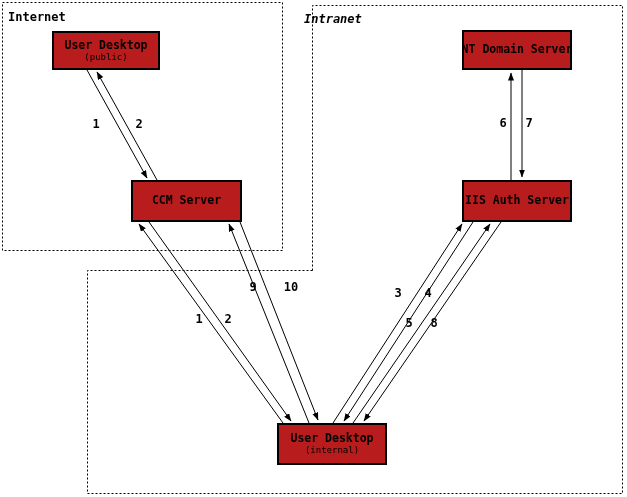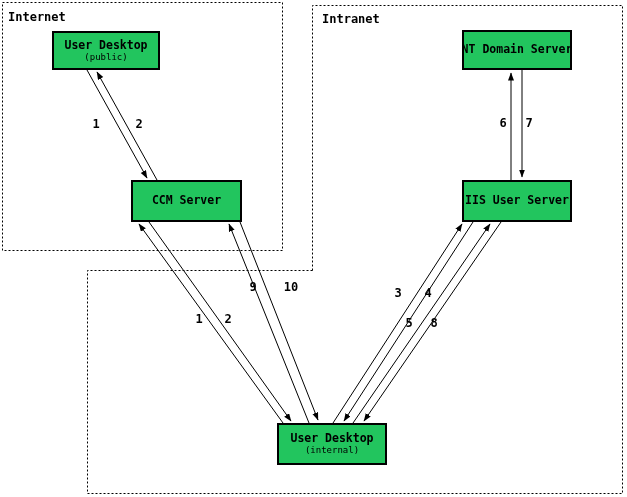--- a/index.html
+++ b/index.html
@@ -27,21 +27,21 @@
     position: absolute;
     font-size: 12px;
     font-weight: bold;
     letter-spacing: 0px;
     white-space: nowrap;
   }
   .node {
     position: absolute;
     box-sizing: border-box;
     border: 2px solid #000000;
-    background: #22c55e;
+    background: #b91c1c;
     display: flex;
     flex-direction: column;
     align-items: center;
     justify-content: center;
     text-align: right;
     line-height: 1.15;
   }
   .node .title {
     font-size: 11.5px;
     font-weight: bold;
@@ -114,37 +114,37 @@
     <text class="flow-num" x="228" y="323" text-anchor="middle">2</text>
 
     <text class="flow-num" x="398" y="297" text-anchor="middle">3</text>
     <text class="flow-num" x="428" y="297" text-anchor="middle">4</text>
 
     <text class="flow-num" x="409" y="327" text-anchor="middle">5</text>
     <text class="flow-num" x="434" y="327" text-anchor="middle">8</text>
   </svg>
 
   <div class="region-label" style="left:8px; top:10px;">Internet</div>
-  <div class="region-label" style="left:322px; top:12px;">Intranet</div>
+  <div class="region-label" style="left:304px; top:12px;font-style:italic;">Intranet</div>
 
   <div class="node" style="left:52px; top:31px; width:108px; height:39px;">
     <div class="title">User Desktop</div>
     <div class="subtitle">(public)</div>
   </div>
 
   <div class="node" style="left:131px; top:180px; width:111px; height:42px;">
     <div class="title">CCM Server</div>
   </div>
 
   <div class="node" style="left:462px; top:30px; width:110px; height:40px;">
     <div class="title">NT Domain Server</div>
   </div>
 
   <div class="node" style="left:462px; top:180px; width:110px; height:42px;">
-    <div class="title">IIS User Server</div>
+    <div class="title">IIS Auth Server</div>
   </div>
 
   <div class="node" style="left:277px; top:423px; width:110px; height:42px;">
     <div class="title">User Desktop</div>
     <div class="subtitle">(internal)</div>
   </div>
 
 </div>
 
 </body></html>

